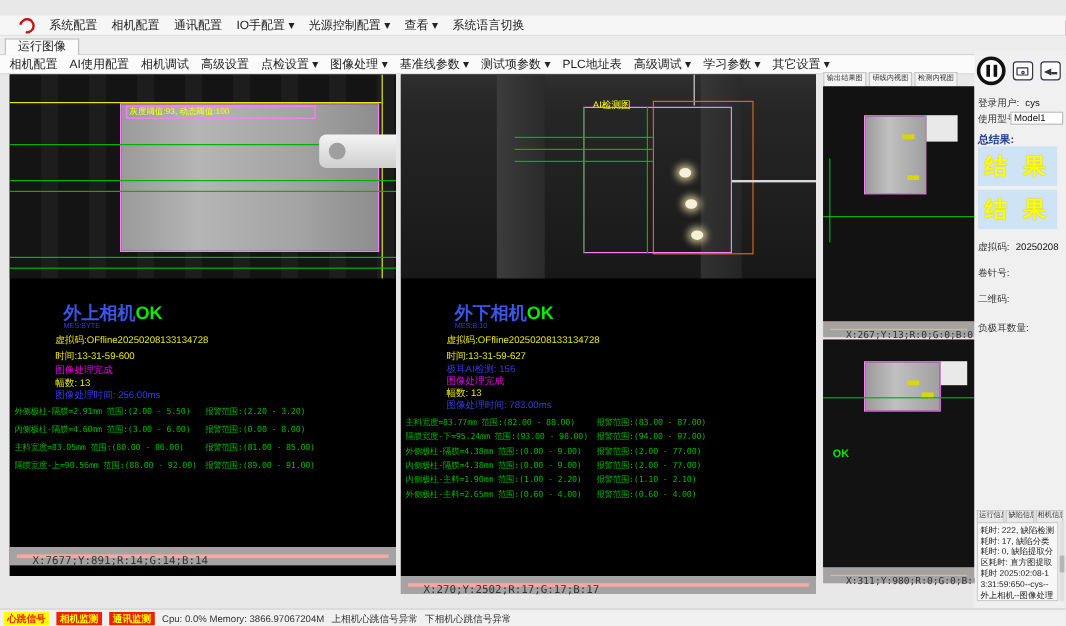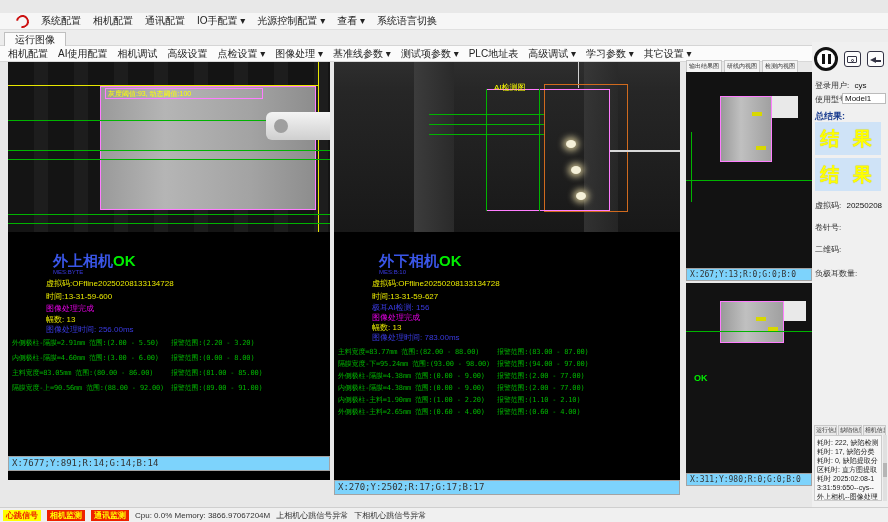--- a/index.html
+++ b/index.html
@@ -19,22 +19,22 @@
   .run-tab { position:absolute; left:4px; top:2px; height:14px; padding:0 10px; background:#fbfbfb;
     border:1px solid #c0c0c0; border-bottom:none; font-size:10px; line-height:13px; color:#222; }
   #toolbar { left:0; top:46px; width:888px; height:16px; background:#fbfbfb; border-bottom:1px solid #d8d8d8;
     display:flex; align-items:center; gap:10px; padding-left:8px; }
   .tool-item { font-size:10px; color:#222; white-space:nowrap; }
 
   
   .panel { background:#000; overflow:hidden; }
   #left-panel  { left:8px;   top:62px; width:322px; height:418px; }
   #mid-panel   { left:334px; top:62px; width:346px; height:418px; }
-  .coordbar { background:#7dd3fc; border:1px solid #a3a3a3; font-size:9px; color:#333;
-    line-height:13px; padding-left:3px; font-family:"DejaVu Sans Mono", monospace; }
+  .coordbar { background:#fca5a5; border:6px solid #a3a3a3; font-size:9px; color:#333;
+    line-height:13px; padding-left:13px; font-family:"DejaVu Sans Mono", monospace; }
   #left-coord { left:8px;   top:456px; width:322px; height:15px; }
   #mid-coord  { left:334px; top:480px; width:346px; height:15px; }
 
   
   .img-area { position:absolute; left:0; top:0; right:0; }
   .hline { position:absolute; height:1px; }
   .vline { position:absolute; width:1px; }
   .green  { background:#00b400; }
   .yellow-l { background:#e8e800; }
 

